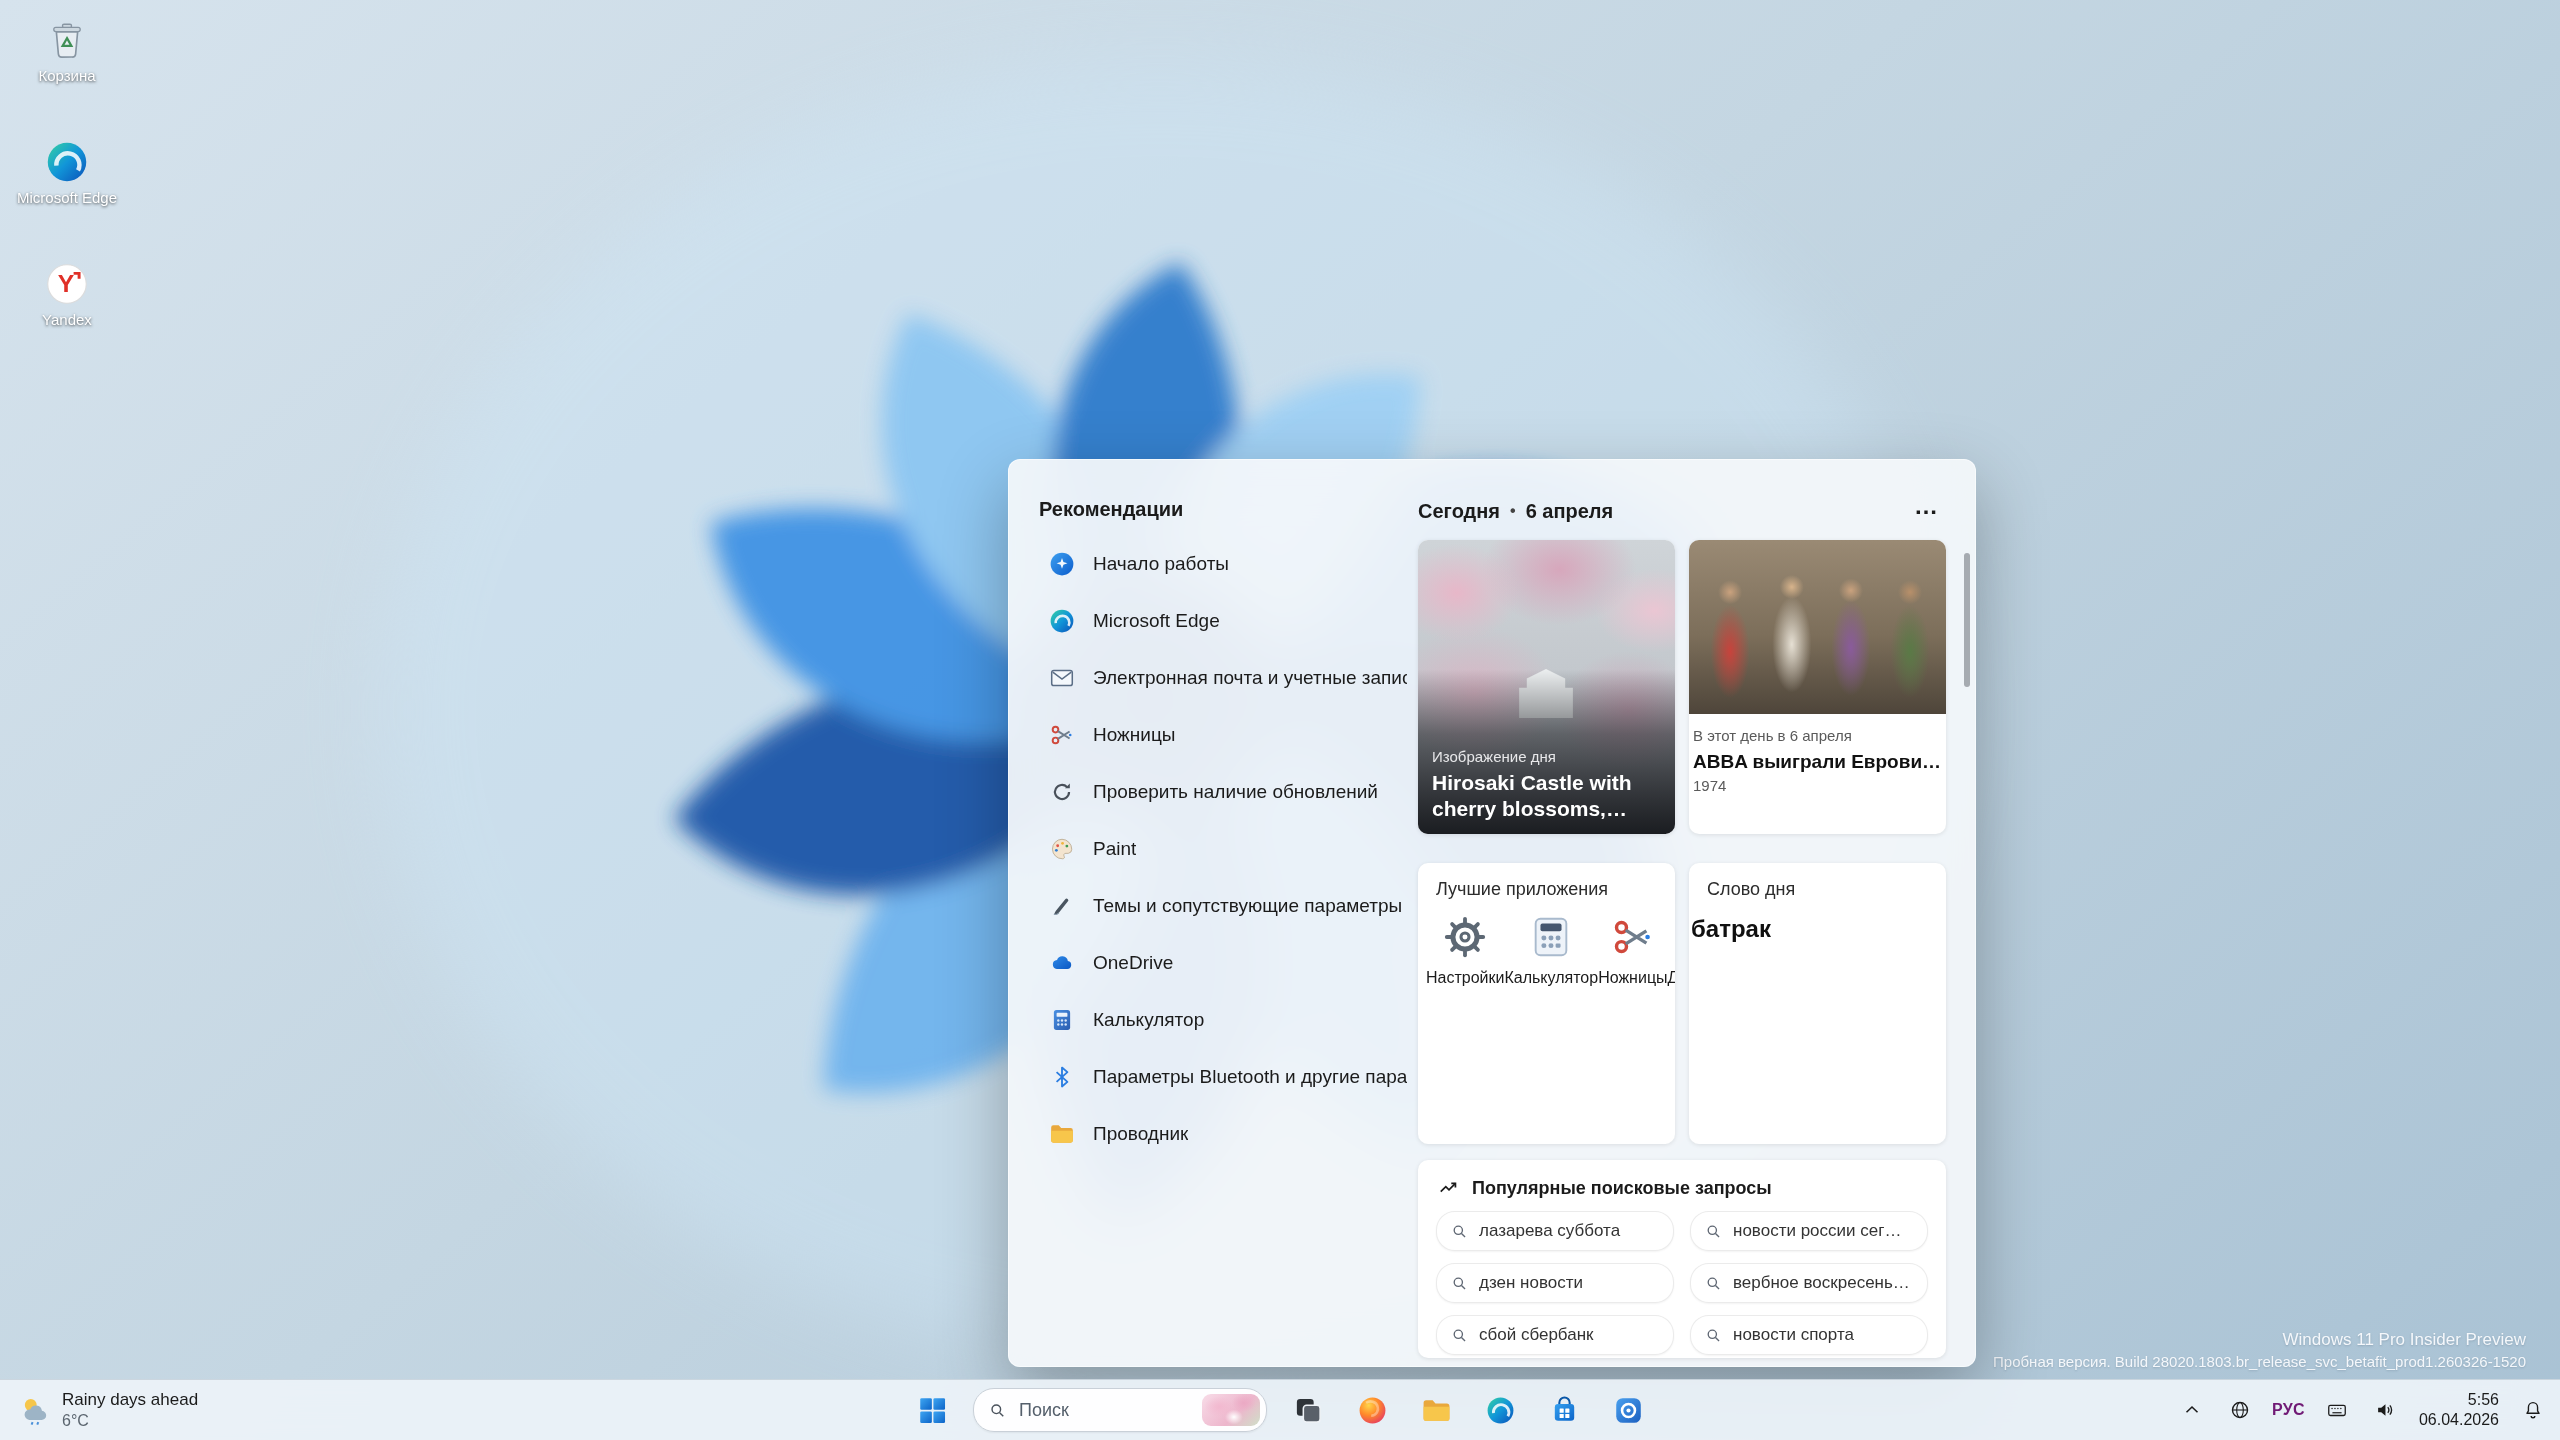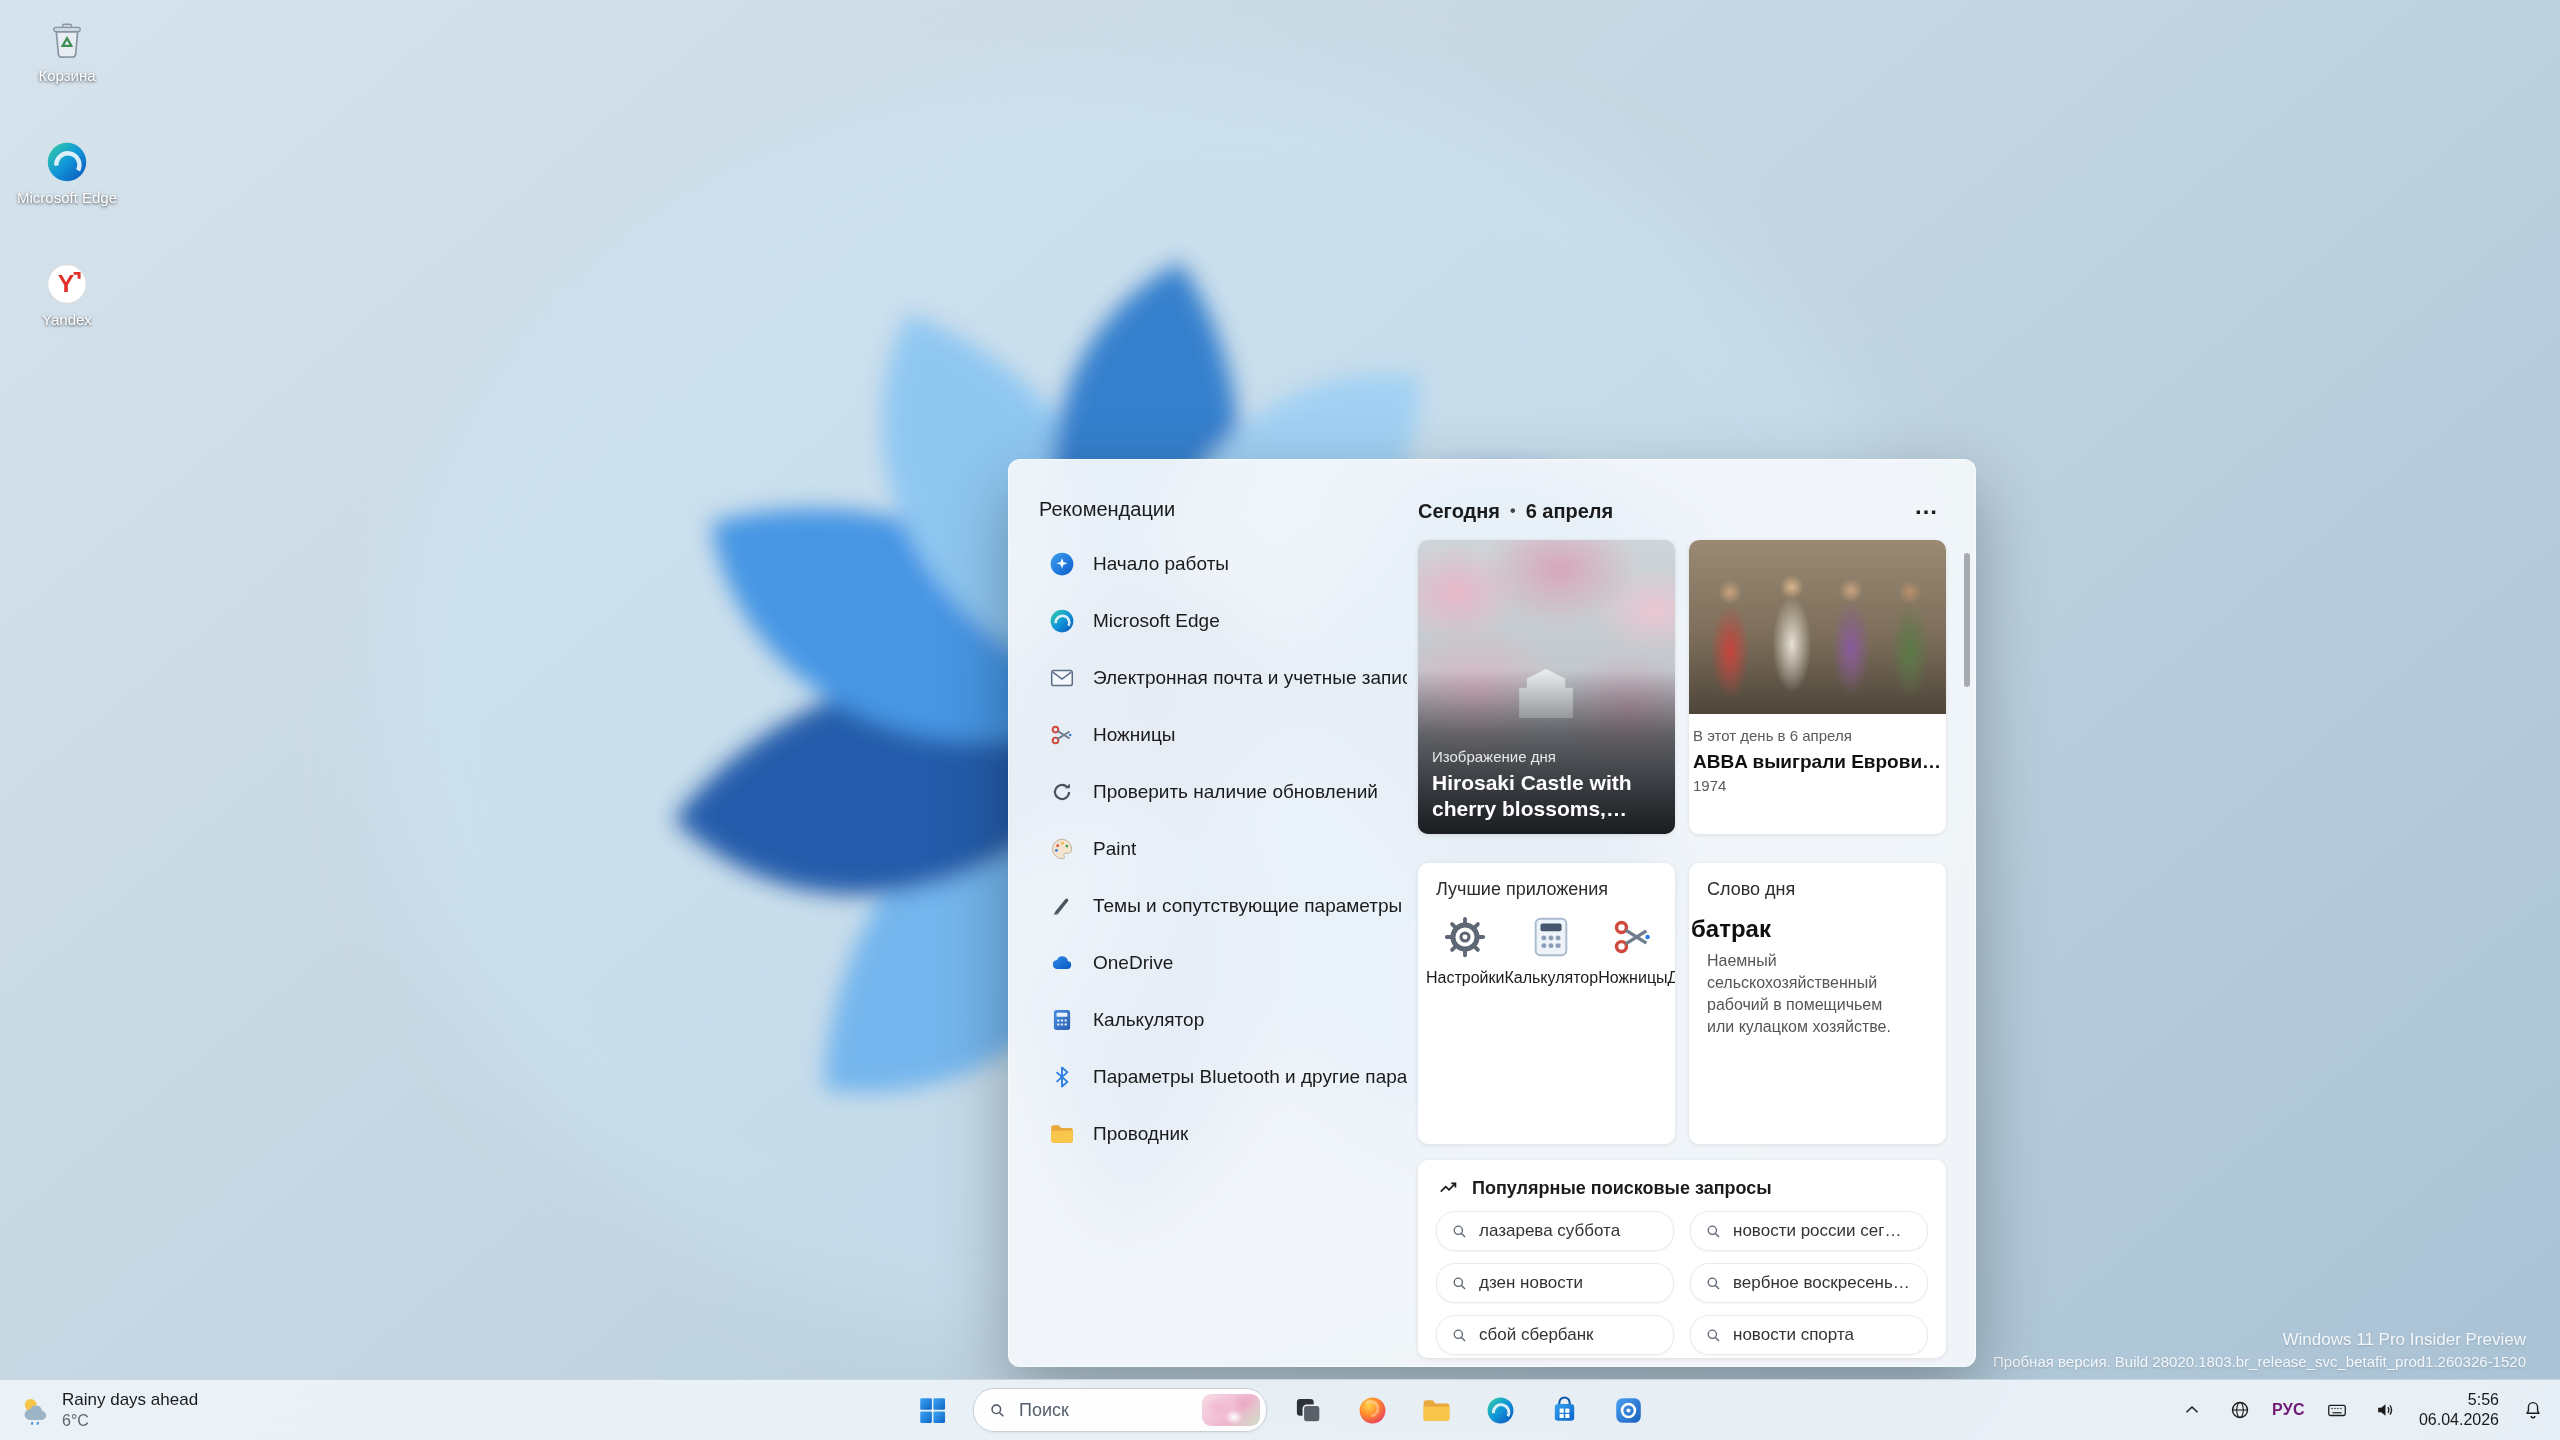--- a/index.html
+++ b/index.html
@@ -13,21 +13,21 @@
   .wallpaper{position:absolute;inset:0;z-index:0}
   
   .desktop-icon{position:absolute;left:12px;width:110px;display:flex;flex-direction:column;align-items:center;gap:5px;z-index:2;cursor:default}
   .di-glyph{width:44px;height:44px}
   .di-label{font-size:15px;color:#fff;text-shadow:0 1px 3px rgba(0,0,0,.7);text-align:center;line-height:1.15;max-width:104px}
   
   .search-panel{position:absolute;left:1008px;top:459px;width:966px;height:906px;z-index:5;
     background:rgba(243,246,250,.94);border:1px solid rgba(255,255,255,.55);border-radius:12px;
     box-shadow:0 26px 70px rgba(0,0,0,.30);backdrop-filter:blur(28px)}
   .panel-left{position:absolute;left:30px;top:36px;width:378px}
-  .section-title{font-size:20px;font-weight:400;color:#1b1b1b;line-height:26px}
+  .section-title{font-size:20px;font-weight:700;color:#1b1b1b;line-height:26px}
   .rec-list{margin-top:16px}
   .rec-row{display:flex;align-items:center;gap:18px;height:52px;margin-bottom:5px;padding:0 10px;border-radius:8px;cursor:pointer}
   .ric{width:26px;height:26px;flex:none}
   .ric svg{width:100%;height:100%}
   .rlabel{font-size:19px;color:#1b1b1b;white-space:nowrap;overflow:hidden}
   .panel-right{position:absolute;left:409px;top:36px;width:528px;height:862px}
   .today-header{display:flex;align-items:center;gap:10px;height:30px;font-size:20px;font-weight:700;color:#1b1b1b}
   .dot-sep{font-size:16px;color:#444}
   .more-btn{margin-left:auto;border:none;background:transparent;font-size:24px;font-weight:700;color:#1b1b1b;line-height:10px;padding:0 8px 10px;cursor:pointer}
   .card{position:absolute;border-radius:10px;overflow:hidden;background:#fff;box-shadow:0 1px 4px rgba(0,0,0,.10);cursor:pointer}
@@ -434,21 +434,20 @@
               </svg>
           </span>
           <span class="app-label">Диспетчер задач</span>
         </div>
       </div>
     </div>
 
     <div class="card card-word">
       <div class="word-title">Слово дня</div>
       <div class="word-main">батрак</div>
-      <div class="word-def">Наемный сельскохозяйственный рабочий в помещичьем или кулацком хозяйстве.</div>
     </div>
 
     <div class="card card-trend" style="cursor:default">
       <div class="trend-head">
         <span class="trend-ic">
           <svg viewBox="0 0 24 24">
               <path d="M3 16l5.5-5.5 3.5 3.5L19 7" fill="none" stroke="#1b1b1b" stroke-width="1.9"></path>
           <path d="M14.5 7H19v4.5" fill="none" stroke="#1b1b1b" stroke-width="1.9"></path>
             </svg>
         </span>

